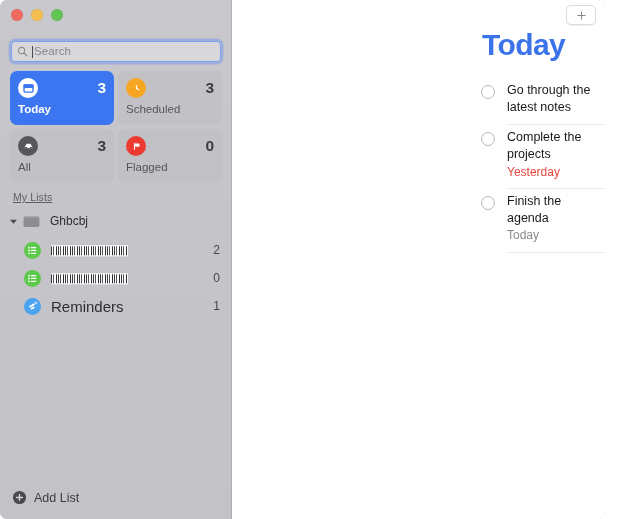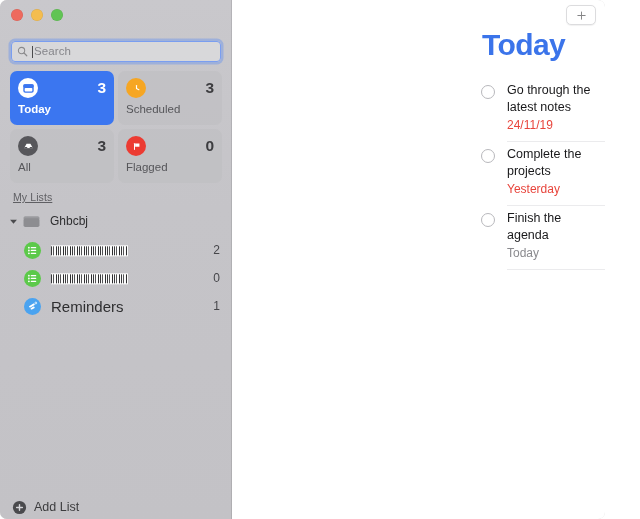--- a/index.html
+++ b/index.html
@@ -270,22 +270,23 @@
       #2e2e30 5px, #2e2e30 6px,
       #fbfbfb 6px, #fbfbfb 7px
     );
     box-shadow: 0 0 0 1px #fbfbfb;
   }
 
   
   .add-list {
     position: absolute;
     left: 12px;
-    bottom: 4px;
-    display: flex;
+    bottom: 14px;
+    display: flex;
+    align-items: center;
   }
   .add-list-icon {
     width: 15px;
     height: 15px;
     flex: 0 0 15px;
     margin-right: 7px;
   }
   .add-list-label {
     font-size: 12.5px;
     color: #3c3c3e;
@@ -557,21 +558,20 @@
     </div>
 
     <div class="page-title">Today</div>
 
     <div class="reminders">
 
       <div class="reminder-row">
         <span class="reminder-circle"></span>
         <div class="reminder-body">
           <div class="reminder-title">Go through the latest notes</div>
-          <div class="reminder-due due-overdue">24/11/19</div>
         </div>
       </div>
 
       <div class="reminder-row">
         <span class="reminder-circle"></span>
         <div class="reminder-body">
           <div class="reminder-title">Complete the projects</div>
           <div class="reminder-due due-overdue">Yesterday</div>
         </div>
       </div>

